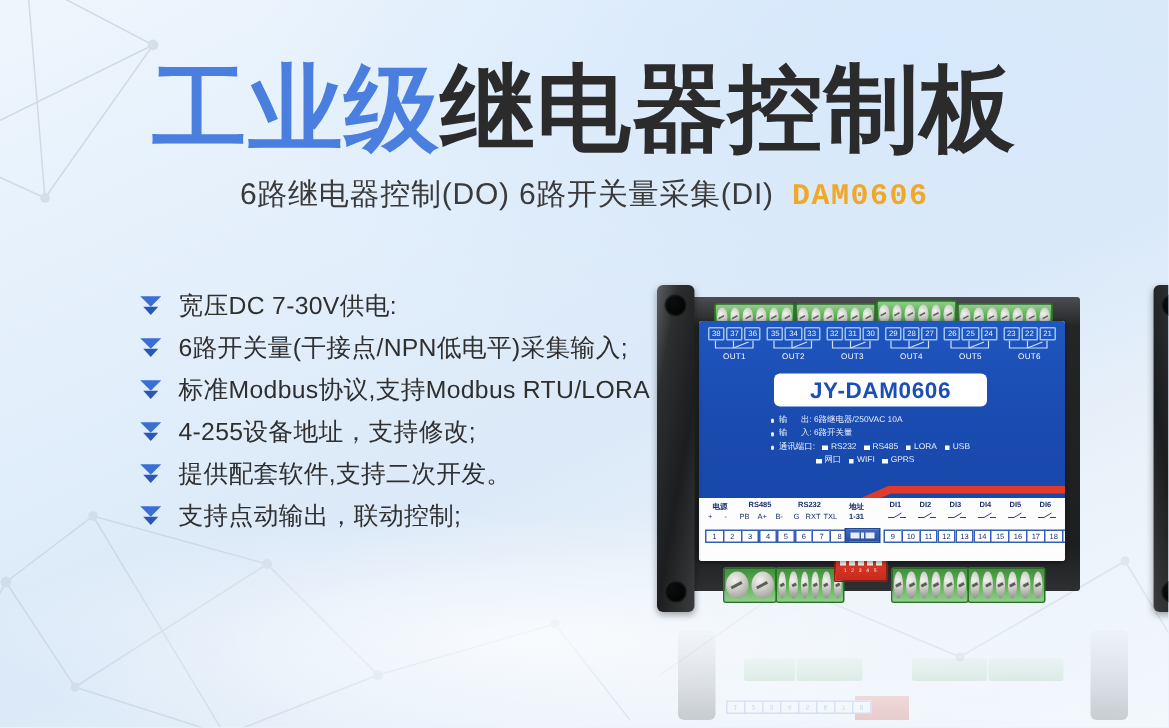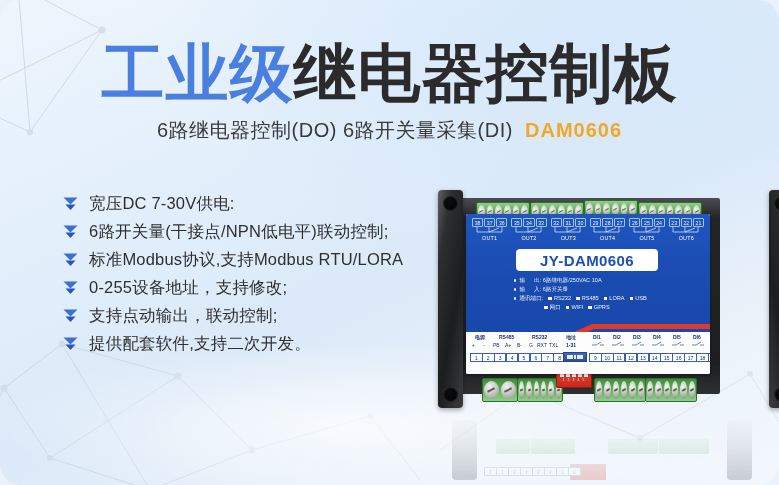--- a/index.html
+++ b/index.html
@@ -6,21 +6,20 @@
   body{
     width:779px;height:485px;overflow:hidden;
     font-family:"Liberation Sans","DejaVu Sans",sans-serif;
     background:#eaf3fc;
   }
   #banner{
     position:relative;width:779px;height:485px;overflow:hidden;
     background:
       radial-gradient(ellipse 700px 380px at 78% 8%, #d6e8fb 0%, rgba(214,232,251,0) 62%),
       linear-gradient(155deg,#eef6fd 0%,#e3effb 30%,#dbe9f8 55%,#eaf2fa 78%,#f3f8fd 100%);
-    border-radius: 21px;
   }
   
   .netsvg{position:absolute;pointer-events:none;}
   #net-tl{left:-30px;top:-18px;width:230px;height:170px;opacity:.55;}
   #net-bl{left:-10px;top:330px;width:430px;height:165px;opacity:.5;}
   #net-br{left:430px;top:330px;width:360px;height:160px;opacity:.35;}
   .netline{stroke:#b9c6d4;stroke-width:1;fill:none;}
   .netdot{fill:#c3ced9;}
 
   
@@ -36,24 +35,24 @@
     font-size:63px;line-height:1;font-weight:bold;letter-spacing:1px;
     white-space:nowrap;
   }
   #headline .blue{color:#4a7fe0;}
   #headline .dark{color:#2b2b2b;}
   #subline{
     position:absolute;left:0;top:120px;width:779px;text-align:center;
     font-size:20px;line-height:1;white-space:nowrap;letter-spacing:.5px;
   }
   #subline .sub-cn{color:#3a3a3a;}
-  #subline .sub-model{color:#f0a828;font-weight:bold;letter-spacing:1px;}
-
-  
-  #features{position:absolute;left:62px;top:190px;width:440px;}
+  #subline .sub-model{color:#f0a828;font-weight:bold;letter-spacing:1px;font-family:Liberation Mono, monospace;}
+
+  
+  #features{position:absolute;left:92px;top:190px;width:440px;}
   .feat{position:relative;height:28px;display:flex;align-items:center;}
   .chev{
     width:17px;height:18px;flex:0 0 17px;margin-right:10px;position:relative;
   }
   .chev svg{display:block;}
   .feat-label{
     font-size:16.5px;color:#2f2f2f;white-space:nowrap;letter-spacing:.2px;
   }
 
   
@@ -277,62 +276,62 @@
     </div>
 
 
     <div class="feat">
       <span class="chev">
         <svg width="17" height="18" viewBox="0 0 17 18">
             <path d="M1.5 2.5 H15.5 L8.5 9.5 Z" fill="#3b6fd4"></path>
             <path d="M3.5 9.5 H13.5 L8.5 15 Z" fill="#2a57b4"></path>
           </svg>
       </span>
-      <span class="feat-label">6路开关量(干接点/NPN低电平)联动控制;</span>
+      <span class="feat-label">6路开关量(干接点/NPN低电平)采集输入;</span>
     </div>
 
 
     <div class="feat">
       <span class="chev">
         <svg width="17" height="18" viewBox="0 0 17 18">
             <path d="M1.5 2.5 H15.5 L8.5 9.5 Z" fill="#3b6fd4"></path>
             <path d="M3.5 9.5 H13.5 L8.5 15 Z" fill="#2a57b4"></path>
           </svg>
       </span>
       <span class="feat-label">标准Modbus协议,支持Modbus RTU/LORA</span>
     </div>
 
     <div class="feat">
       <span class="chev">
         <svg width="17" height="18" viewBox="0 0 17 18">
             <path d="M1.5 2.5 H15.5 L8.5 9.5 Z" fill="#3b6fd4"></path>
             <path d="M3.5 9.5 H13.5 L8.5 15 Z" fill="#2a57b4"></path>
           </svg>
       </span>
-      <span class="feat-label">0-255设备地址，支持修改;</span>
+      <span class="feat-label">4-255设备地址，支持修改;</span>
+    </div>
+
+    <div class="feat">
+      <span class="chev">
+        <svg width="17" height="18" viewBox="0 0 17 18">
+            <path d="M1.5 2.5 H15.5 L8.5 9.5 Z" fill="#3b6fd4"></path>
+            <path d="M3.5 9.5 H13.5 L8.5 15 Z" fill="#2a57b4"></path>
+          </svg>
+      </span>
+      <span class="feat-label">提供配套软件,支持二次开发。</span>
     </div>
 
     <div class="feat">
       <span class="chev">
         <svg width="17" height="18" viewBox="0 0 17 18">
             <path d="M1.5 2.5 H15.5 L8.5 9.5 Z" fill="#3b6fd4"></path>
             <path d="M3.5 9.5 H13.5 L8.5 15 Z" fill="#2a57b4"></path>
           </svg>
       </span>
       <span class="feat-label">支持点动输出，联动控制;</span>
-    </div>
-
-    <div class="feat">
-      <span class="chev">
-        <svg width="17" height="18" viewBox="0 0 17 18">
-            <path d="M1.5 2.5 H15.5 L8.5 9.5 Z" fill="#3b6fd4"></path>
-            <path d="M3.5 9.5 H13.5 L8.5 15 Z" fill="#2a57b4"></path>
-          </svg>
-      </span>
-      <span class="feat-label">提供配套软件,支持二次开发。</span>
     </div>
 
   </div>
 
   <div id="device">
 
     <div id="body-shell"></div>
 
     <div class="tstrip" style="left:38px;top:12px;width:52px;">
       <span class="screw"></span>

